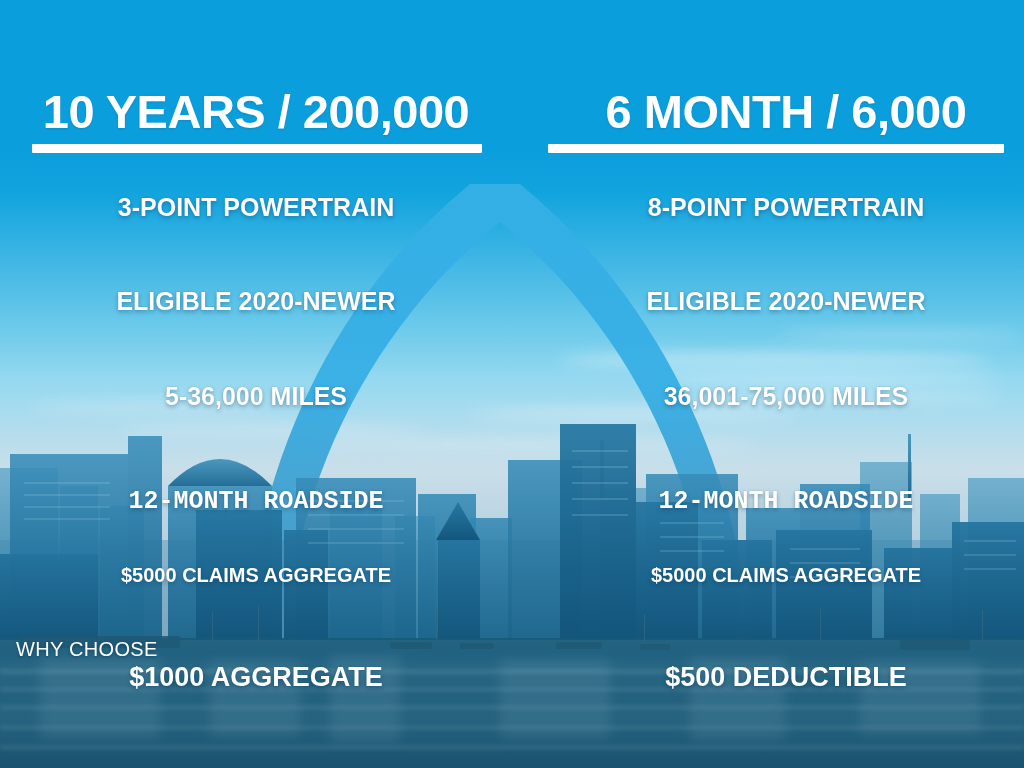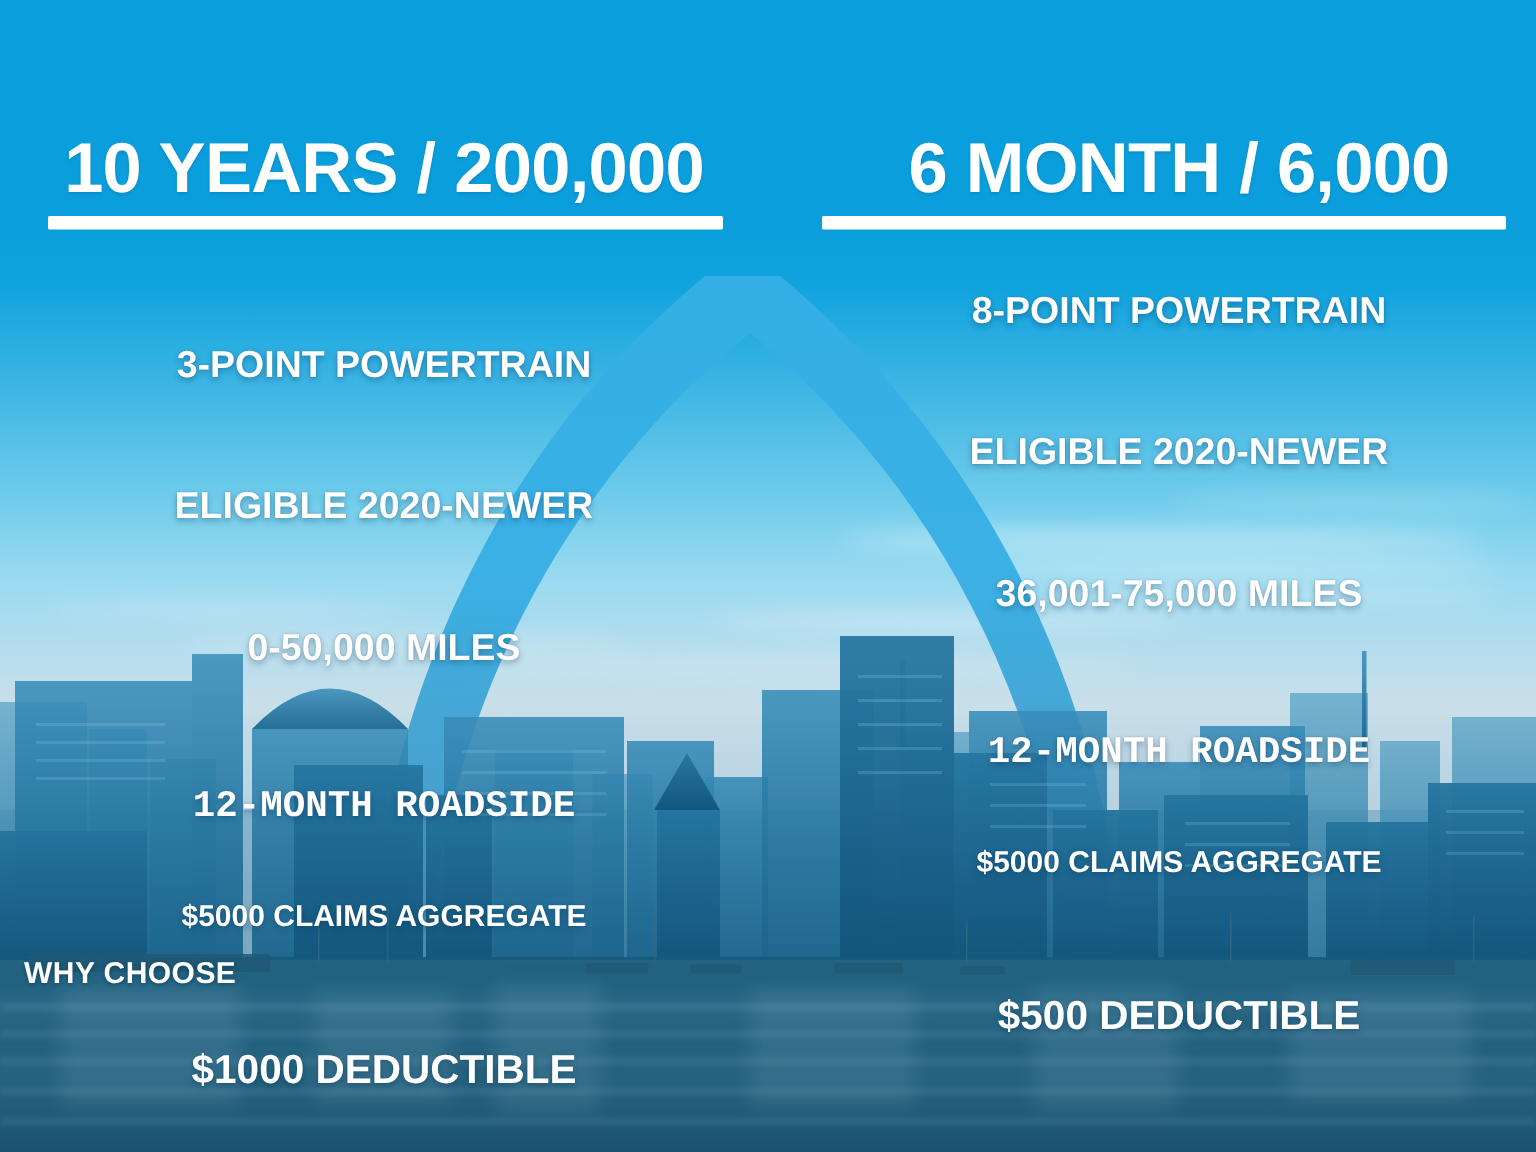--- a/index.html
+++ b/index.html
@@ -136,21 +136,21 @@
     position: absolute;
     width: 100%;
     text-align: center;
     color: #ffffff;
     font-weight: bold;
     font-size: 25px;
     letter-spacing: 0px;
     white-space: nowrap;
     text-shadow: 0 2px 4px rgba(0,50,85,.35), 0 0 1px rgba(0,50,85,.3);
   }
-  .col-left .feature  { padding-right: 18px; margin-top: 36px; }
+  .col-left .feature  { padding-right: 18px; }
   .col-right .feature { padding-left: 18px; }
 
   .f0 { top: 193px; }
   .f1 { top: 287px; }
   .f2 { top: 382px; }
   .f3 { top: 487px; font-family: Liberation Mono, monospace; }
   .f4 { top: 564px; font-size: 20px; }
   .f5 { top: 662px; font-size: 27px; }
 
   
@@ -158,21 +158,21 @@
     position: absolute;
     left: 16px;
     bottom: 8px;
     display: flex;
     align-items: baseline;
     color: #ffffff;
     text-shadow: 0 1px 3px rgba(0,40,70,.5);
   }
   .brand-why {
     font-size: 20px;
-    font-weight: bold;
+    font-weight: normal;
     letter-spacing: 0.3px;
   }
   .brand-name {
     font-size: 31px;
     font-weight: bold;
     letter-spacing: -0.5px;
     margin-left: 9px;
   }
 </style>
 </head>
@@ -337,24 +337,24 @@
   <div class="content">
 
     <div class="columns">
 
       <div class="column col-left">
         <div class="headline">10 YEARS / 200,000</div>
         <div class="rule"></div>
 
         <div class="feature f0">3-POINT POWERTRAIN</div>
         <div class="feature f1">ELIGIBLE 2020-NEWER</div>
-        <div class="feature f2">0-50,000 MILES</div>
+        <div class="feature f2">5-36,000 MILES</div>
         <div class="feature f3">12-MONTH ROADSIDE</div>
         <div class="feature f4">$5000 CLAIMS AGGREGATE</div>
-        <div class="feature f5">$1000 DEDUCTIBLE</div>
+        <div class="feature f5">$1000 AGGREGATE</div>
       </div>
 
       <div class="column col-right">
         <div class="headline">6 MONTH / 6,000</div>
         <div class="rule"></div>
 
         <div class="feature f0">8-POINT POWERTRAIN</div>
         <div class="feature f1">ELIGIBLE 2020-NEWER</div>
         <div class="feature f2">36,001-75,000 MILES</div>
         <div class="feature f3">12-MONTH ROADSIDE</div>

